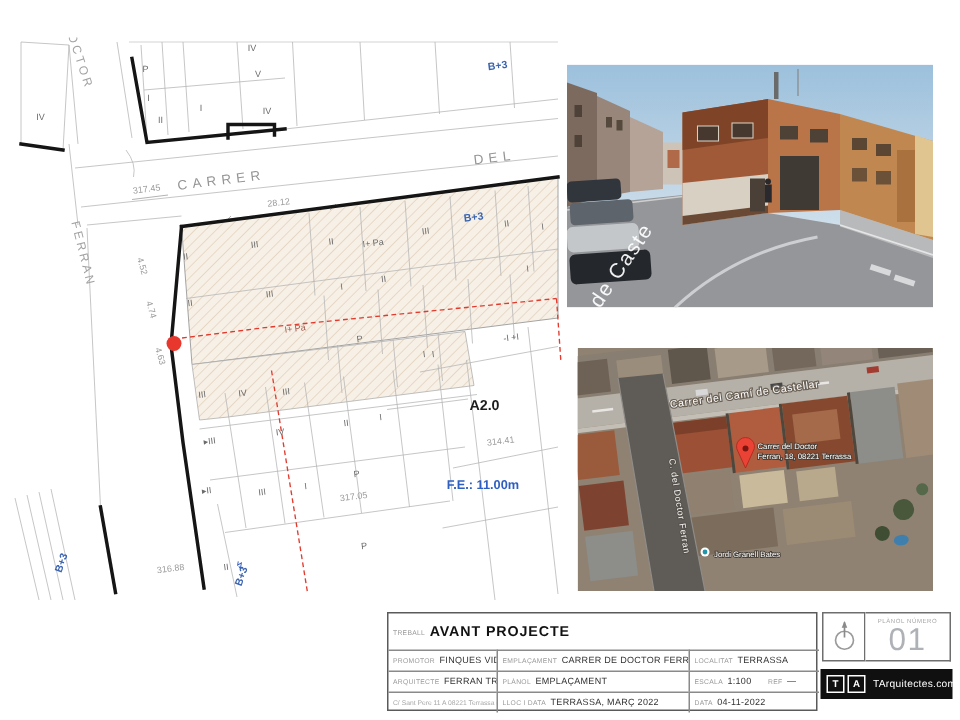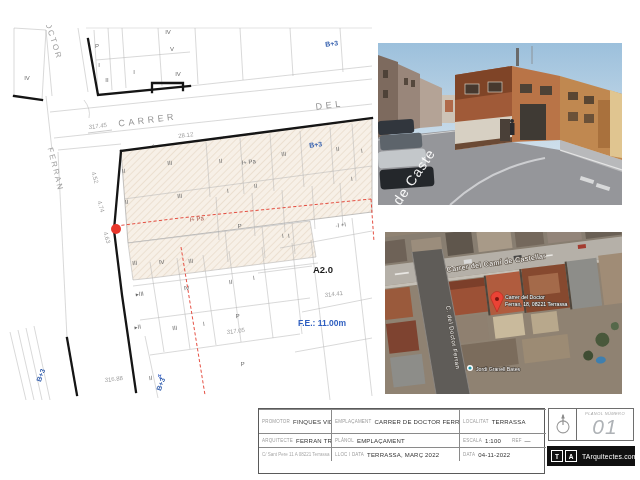--- a/index.html
+++ b/index.html
@@ -39,21 +39,21 @@
   .tb-cell.first-col{border-left:none;}
   .tb-cell.first-row{border-top:none;}
   .tb-span3{grid-column:1 / span 3;}
   .tb-label{color:#9b9b9b;font-size:4.5px;letter-spacing:.2px;flex:none;}
   .tb-value{color:#333;font-size:6px;letter-spacing:.2px;}
   .tb-title-value{color:#111;font-size:9.5px;font-weight:bold;letter-spacing:.6px;}
   .tb-addr{color:#a8a8a8;font-size:4.5px;margin-left:auto;}
   .tb-compass{position:absolute;left:290px;top:0;width:29px;height:33px;border:1px solid #6e6e6e;
               box-sizing:border-box;display:flex;align-items:center;justify-content:center;background:#fff;}
   .tb-sheet{position:absolute;left:319px;top:0;width:57px;height:33px;border:1px solid #6e6e6e;border-left:none;
-            box-sizing:border-box;display:flex;flex-direction:column;align-items:center;background:#fff;font-style:italic;}
+            box-sizing:border-box;display:flex;flex-direction:column;align-items:center;background:#fff;}
   .tb-sheet-label{color:#a5a5a5;font-size:4px;letter-spacing:.4px;margin-top:2px;}
   .tb-sheet-num{color:#aeb2b6;font-size:21px;font-weight:500;line-height:1;letter-spacing:1px;}
   .tb-logo{position:absolute;left:289px;top:38px;width:88px;height:20px;background:#101010;
            display:flex;align-items:center;padding-left:4px;box-sizing:border-box;gap:2px;}
   .logo-box{width:10px;height:10px;border:1px solid #fff;color:#fff;font-size:6.5px;font-weight:bold;
             display:flex;align-items:center;justify-content:center;flex:none;}
   .logo-text{color:#fff;font-size:6.8px;margin-left:3px;letter-spacing:.2px;white-space:nowrap;}
 </style>
 </head>
 <body>
@@ -318,20 +318,24 @@
       <g>
         <circle cx="470" cy="368" r="3" fill="#ffffff"></circle>
         <circle cx="470" cy="368" r="1.6" fill="#2196a8"></circle>
       </g>
       <text class="pinlabel" x="476" y="371">Jordi Granell Bates</text>
     </svg>
   </div>
 
   <div id="titleblock">
     <div class="tb-table">
+      <div class="tb-cell tb-span3 first-col first-row">
+        <span class="tb-label">TREBALL</span>
+        <span class="tb-title-value">AVANT PROJECTE</span>
+      </div>
       <div class="tb-cell first-col">
         <span class="tb-label">PROMOTOR</span>
         <span class="tb-value">FINQUES VIDAL SOMA SL</span>
       </div>
       <div class="tb-cell">
         <span class="tb-label">EMPLAÇAMENT</span>
         <span class="tb-value">CARRER DE DOCTOR FERRAN 18, 20 I 22</span>
       </div>
       <div class="tb-cell">
         <span class="tb-label">LOCALITAT</span>

